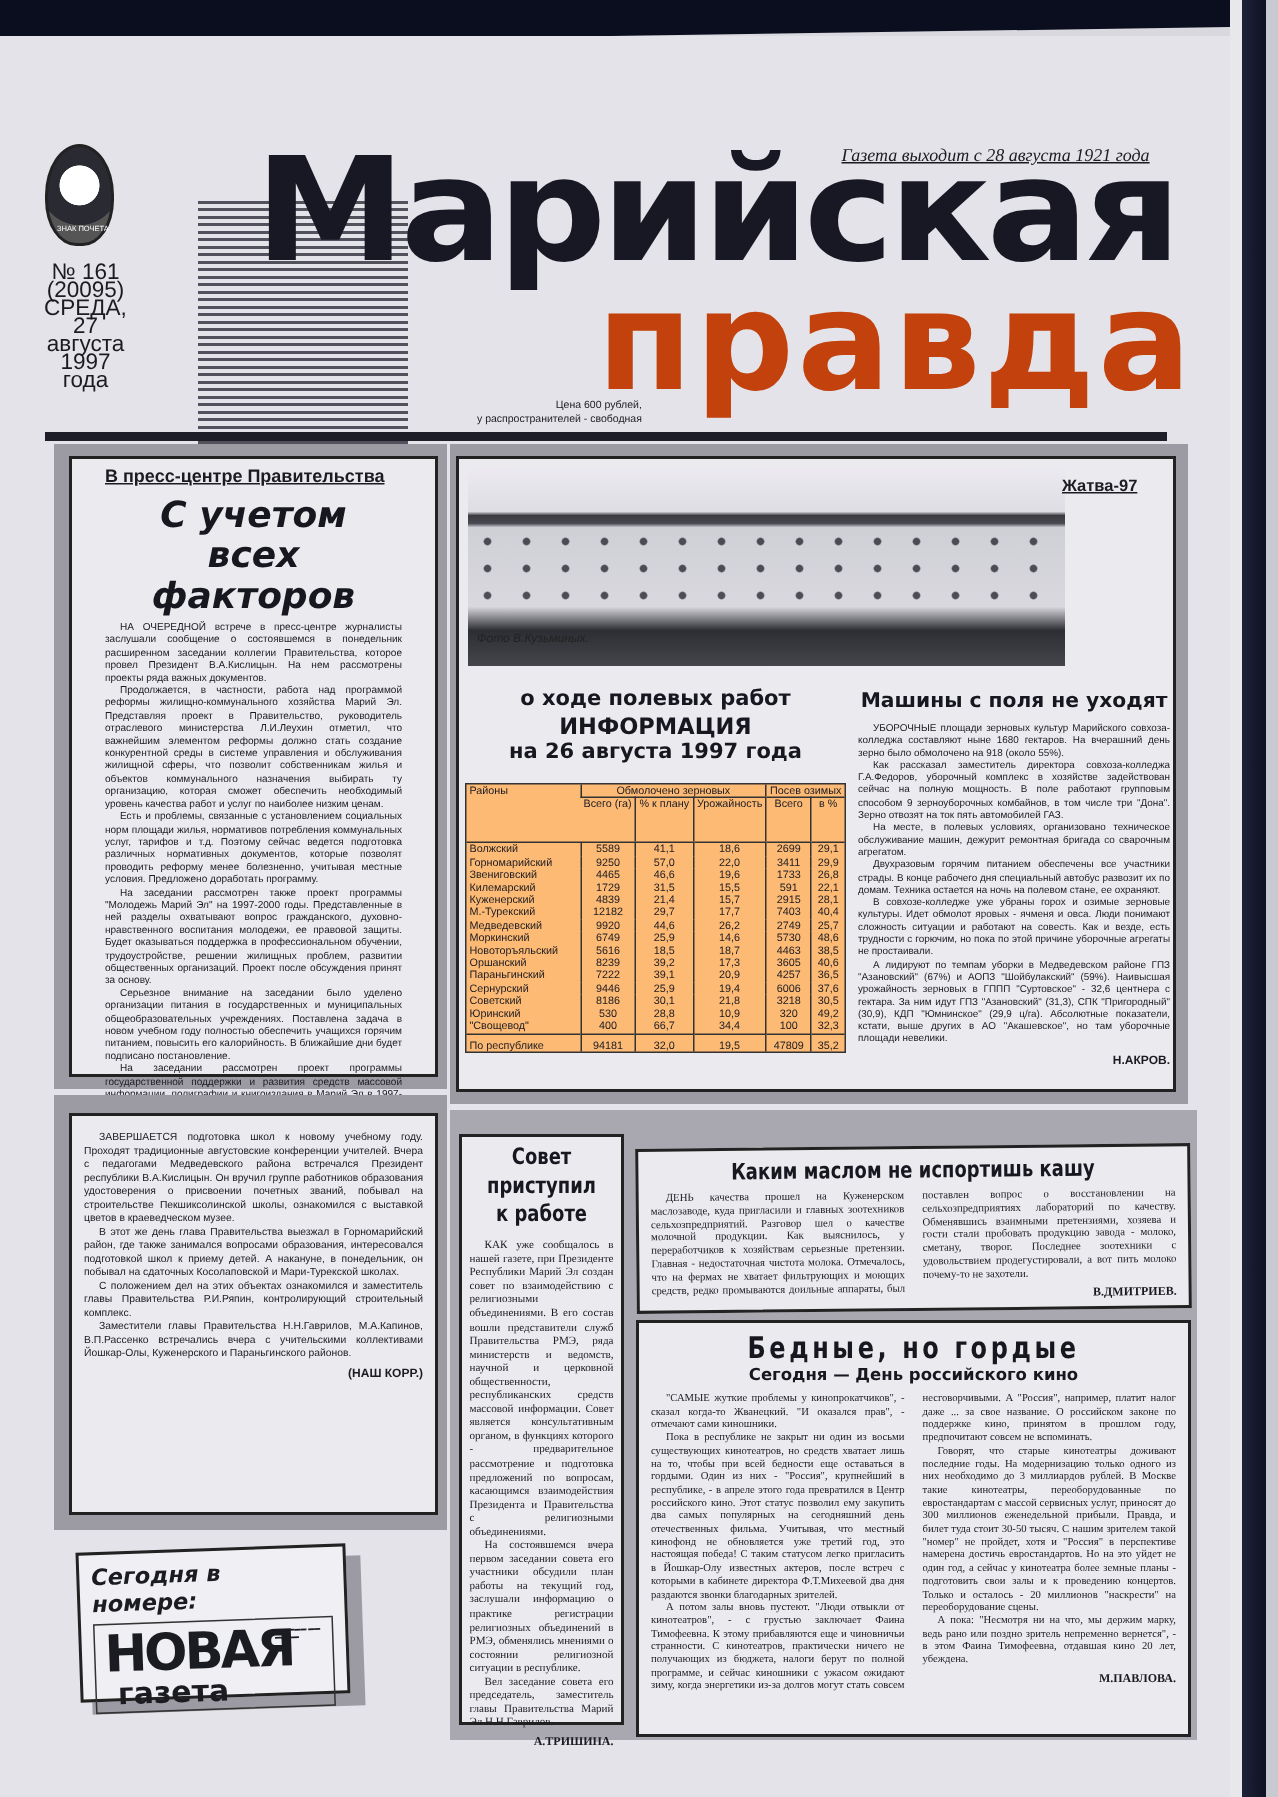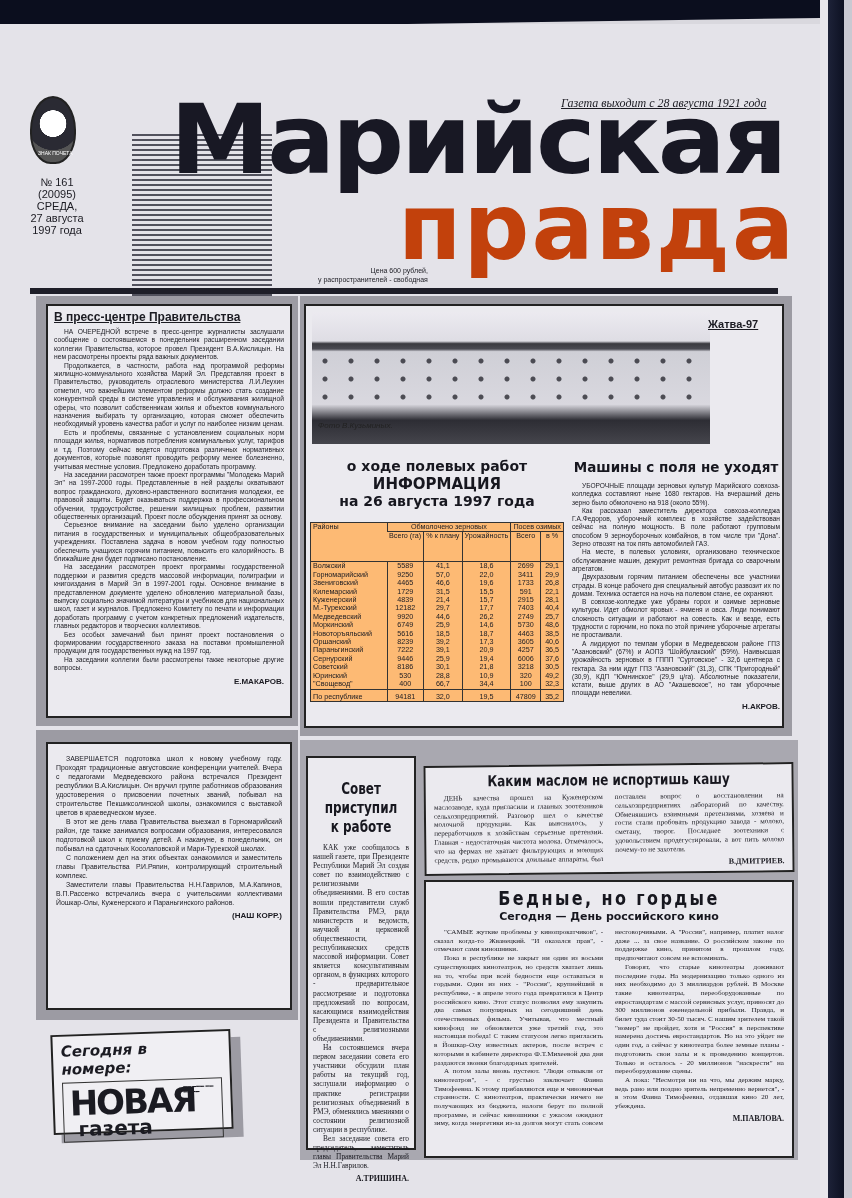--- a/index.html
+++ b/index.html
@@ -9,21 +9,21 @@
   .scan-top { position: absolute; left: 0; top: 0; width: 820px; height: 30px; background: #0b0e1e;
               clip-path: polygon(0 0, 100% 0, 100% 60%, 0 100%); }
   .scan-right { position: absolute; right: 0; top: 0; width: 32px; height: 1198px;
                 background: linear-gradient(90deg,#e8e7ec 0,#e8e7ec 8px,#1d2238 8px,#0d1122 24px,#c9c9d2 24px); }
   .page { position: absolute; left: 0; top: 24px; width: 822px; height: 1174px; background: #e4e3e9; }
 
   
   .emblem { position: absolute; left: 30px; top: 96px; width: 46px; height: 68px; border-radius: 50% 50% 45% 45%;
             background: radial-gradient(circle at 50% 40%, #fff 0 30%, #2a2a33 31% 60%, #555 61%); border: 2px solid #222; }
   .emblem-label { position: absolute; left: 38px; top: 150px; font-size: 5px; color: #fff; }
-  .issue-info { position: absolute; left: 26px; top: 176px; width: 62px; text-align: center; font-family: "Liberation Sans Narrow","Liberation Sans", sans-serif; font-size: 11px; line-height: 12px; }
+  .issue-info { position: absolute; left: 26px; top: 176px; width: 62px; text-align: center; font-family: "Liberation Sans Narrow","Liberation Sans", sans-serif; font-size: 15px; line-height: 12px; }
   .stripes { position: absolute; left: 132px; top: 134px; width: 140px; height: 170px;
              background: repeating-linear-gradient(180deg, #2d2d3a 0 2px, transparent 2px 5px); opacity: .8; }
   .title-line1 { position: absolute; left: 170px; top: 92px; font-family: "DejaVu Sans", sans-serif; font-weight: 900;
                  font-size: 96px; letter-spacing: -3px; line-height: 96px; color: #181824; transform: scaleX(1.05); transform-origin: left; }
   .title-line2 { position: absolute; left: 398px; top: 182px; font-family: "DejaVu Sans", sans-serif; font-weight: 900;
                  font-size: 92px; letter-spacing: 2px; line-height: 92px; color: #c2410c; }
   .since { position: absolute; left: 561px; top: 96px; font-family: "Liberation Serif", serif; font-style: italic; font-size: 12px; text-decoration: underline; }
   .price { position: absolute; left: 318px; top: 266px; font-size: 7px; text-align: right; line-height: 9px; }
   .rule { position: absolute; left: 30px; top: 288px; width: 748px; height: 6px; background: #1e1e28; }
 
@@ -79,22 +79,26 @@
 <div class="title-line1">Марийская</div>
 <div class="title-line2">правда</div>
 <div class="since">Газета выходит с 28 августа 1921 года</div>
 <div class="price">
   <div>Цена 600 рублей,</div>
   <div>у распространителей - свободная</div>
 </div>
 <div class="rule"></div>
 
 <div class="shadow" style="left:36px;top:296px;width:262px;height:430px;"></div>
-<div class="box" style="left:46px;top:304px;width:246px;height:414px;padding:4px 6px;">
+<div class="box" style="left:46px;top:304px;width:246px;height:414px;padding:4px 22px;">
   <div class="kicker">В пресс-центре Правительства</div>
+  <div class="hl-italic" style="font-size:24px;line-height:27px;margin-top:6px;">
+    <div>С учетом</div>
+    <div>всех факторов</div>
+  </div>
   <div class="body-text" style="margin-top:4px;font-size:6.7px;line-height:8.4px;">
     <p>НА ОЧЕРЕДНОЙ встрече в пресс-центре журналисты заслушали сообщение о состоявшемся в понедельник расширенном заседании коллегии Правительства, которое провел Президент В.А.Кислицын. На нем рассмотрены проекты ряда важных документов.</p>
     <p>Продолжается, в частности, работа над программой реформы жилищно-коммунального хозяйства Марий Эл. Представляя проект в Правительство, руководитель отраслевого министерства Л.И.Леухин отметил, что важнейшим элементом реформы должно стать создание конкурентной среды в системе управления и обслуживания жилищной сферы, что позволит собственникам жилья и объектов коммунального назначения выбирать ту организацию, которая сможет обеспечить необходимый уровень качества работ и услуг по наиболее низким ценам.</p>
     <p>Есть и проблемы, связанные с установлением социальных норм площади жилья, нормативов потребления коммунальных услуг, тарифов и т.д. Поэтому сейчас ведется подготовка различных нормативных документов, которые позволят проводить реформу менее болезненно, учитывая местные условия. Предложено доработать программу.</p>
     <p>На заседании рассмотрен также проект программы "Молодежь Марий Эл" на 1997-2000 годы. Представленные в ней разделы охватывают вопрос гражданского, духовно-нравственного воспитания молодежи, ее правовой защиты. Будет оказываться поддержка в профессиональном обучении, трудоустройстве, решении жилищных проблем, развитии общественных организаций. Проект после обсуждения принят за основу.</p>
     <p>Серьезное внимание на заседании было уделено организации питания в государственных и муниципальных общеобразовательных учреждениях. Поставлена задача в новом учебном году полностью обеспечить учащихся горячим питанием, повысить его калорийность. В ближайшие дни будет подписано постановление.</p>
     <p>На заседании рассмотрен проект программы государственной поддержки и развития средств массовой информации, полиграфии и книгоиздания в Марий Эл в 1997-2001 годы. Основное внимание в представленном документе уделено обновлению материальной базы, выпуску социально значимой литературы и учебников для национальных школ, газет и журналов. Предложено Комитету по печати и информации доработать программу с учетом конкретных предложений издательств, главных редакторов и творческих коллективов.</p>
     <p>Без особых замечаний был принят проект постановления о формировании государственного заказа на поставки промышленной продукции для государственных нужд на 1997 год.</p>
     <p>На заседании коллегии были рассмотрены также некоторые другие вопросы.</p>
   </div>
@@ -291,21 +295,21 @@
     <p>На месте, в полевых условиях, организовано техническое обслуживание машин, дежурит ремонтная бригада со сварочным агрегатом.</p>
     <p>Двухразовым горячим питанием обеспечены все участники страды. В конце рабочего дня специальный автобус развозит их по домам. Техника остается на ночь на полевом стане, ее охраняют.</p>
     <p>В совхозе-колледже уже убраны горох и озимые зерновые культуры. Идет обмолот яровых - ячменя и овса. Люди понимают сложность ситуации и работают на совесть. Как и везде, есть трудности с горючим, но пока по этой причине уборочные агрегаты не простаивали.</p>
     <p>А лидируют по темпам уборки в Медведевском районе ГПЗ "Азановский" (67%) и АОПЗ "Шойбулакский" (59%). Наивысшая урожайность зерновых в ГППП "Суртовское" - 32,6 центнера с гектара. За ним идут ГПЗ "Азановский" (31,3), СПК "Пригородный" (30,9), КДП "Юмнинское" (29,9 ц/га). Абсолютные показатели, кстати, выше других в АО "Акашевское", но там уборочные площади невелики.</p>
   </div>
   <div class="byline">Н.АКРОВ.</div>
 </div>
 
 <div class="shadow" style="left:300px;top:740px;width:498px;height:420px;background:#a9a8b0;"></div>
 
-<div class="box" style="left:306px;top:756px;width:110px;height:394px;padding:22px 5px;">
+<div class="box" style="left:306px;top:756px;width:110px;height:394px;padding:4px 5px;">
   <div class="hl-condensed" style="font-size:15px;line-height:19px;">
     <div>Совет</div>
     <div>приступил</div>
     <div>к работе</div>
   </div>
   <div class="serif-text" style="margin-top:6px;font-size:7.4px;line-height:9.1px;">
     <p>КАК уже сообщалось в нашей газете, при Президенте Республики Марий Эл создан совет по взаимодействию с религиозными объединениями. В его состав вошли представители служб Правительства РМЭ, ряда министерств и ведомств, научной и церковной общественности, республиканских средств массовой информации. Совет является консультативным органом, в функциях которого - предварительное рассмотрение и подготовка предложений по вопросам, касающимся взаимодействия Президента и Правительства с религиозными объединениями.</p>
     <p>На состоявшемся вчера первом заседании совета его участники обсудили план работы на текущий год, заслушали информацию о практике регистрации религиозных объединений в РМЭ, обменялись мнениями о состоянии религиозной ситуации в республике.</p>
     <p>Вел заседание совета его председатель, заместитель главы Правительства Марий Эл Н.Н.Гаврилов.</p>
   </div>

